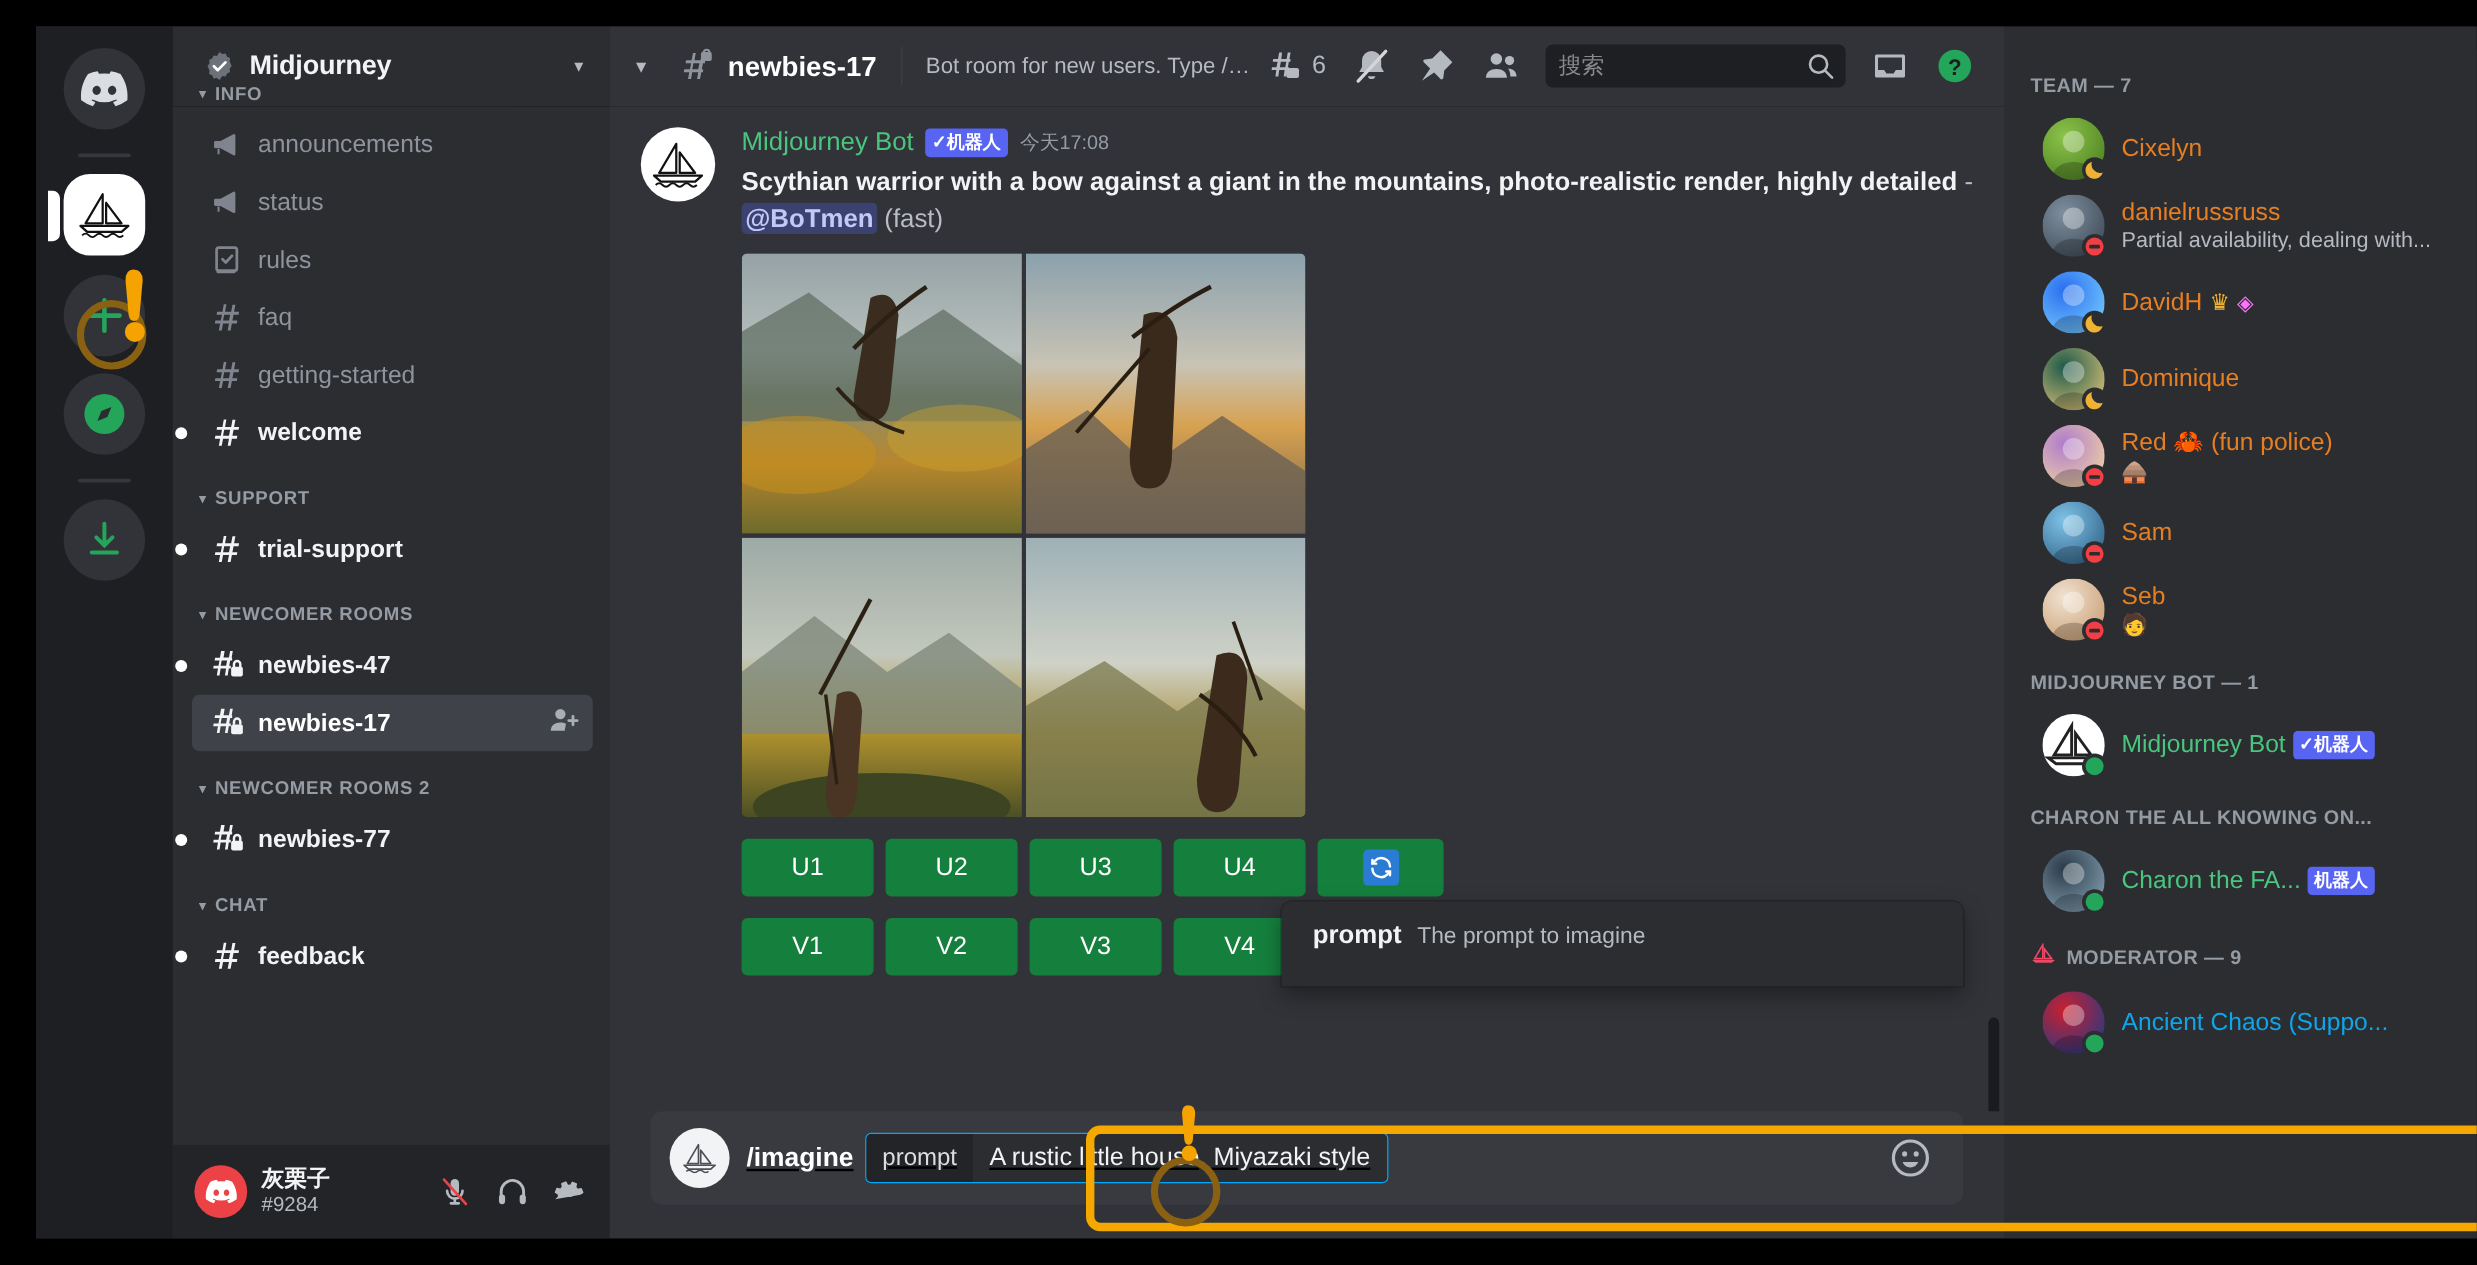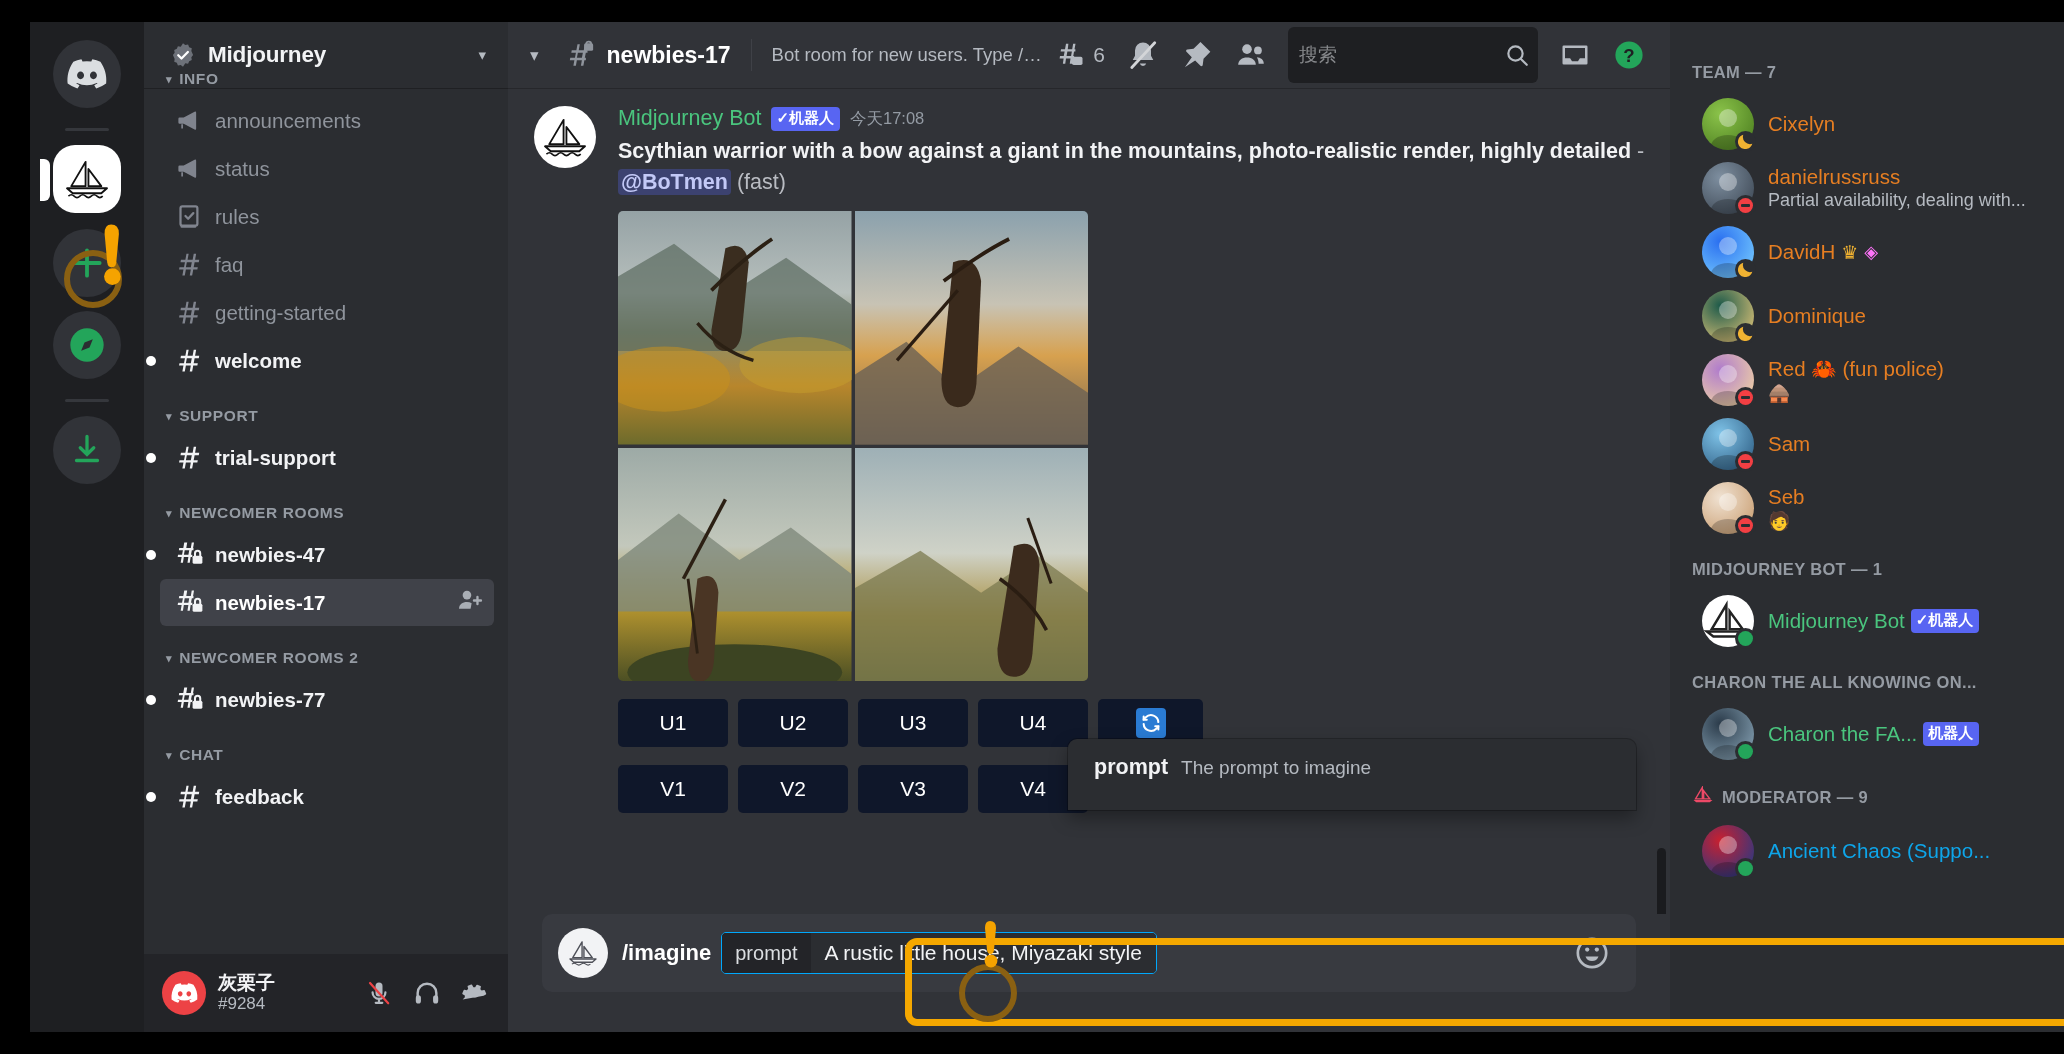--- a/index.html
+++ b/index.html
@@ -56,54 +56,54 @@
 
   
   .main { flex:1; display:flex; flex-direction:column; background:#313338; min-width:0; }
   .top { height:66px; flex:0 0 66px; display:flex; align-items:center; padding:0 14px 0 22px; box-shadow:0 1px 0 rgba(0,0,0,.22); }
   .top .hico { width:32px; height:32px; flex:0 0 32px; margin-right:10px; display:flex; align-items:center; justify-content:center; }
   .top .tname { color:#fff; font-size:23px; font-weight:bold; white-space:nowrap; }
   .vdiv { width:1px; height:32px; background:#3f4147; margin:0 20px; }
   .topic { color:#b5bac1; font-size:18.5px; white-space:nowrap; overflow:hidden; text-overflow:ellipsis; max-width:600px; flex:1; }
   .tbtn { display:flex; align-items:center; gap:8px; color:#b5bac1; padding:0 11px; height:44px; cursor:pointer; border-radius:5px; }
   .tbtn .cnt { font-size:21px; }
-  .searchbox { width:250px; height:56px; background:#1e1f22; border-radius:6px; display:flex; align-items:center;
+  .searchbox { width:250px; height:36px; background:#1e1f22; border-radius:6px; display:flex; align-items:center;
                padding:0 8px 0 11px; margin:0 10px; cursor:text;font-family:Liberation Serif, serif; }
   .searchbox .ph { color:#87898c; font-size:19px; flex:1; }
 
   .msgscroll { flex:1; position:relative; overflow:hidden; }
   .msg { display:flex; padding:18px 22px 0 26px; }
   .mav { width:62px; height:62px; border-radius:50%; background:#fff; flex:0 0 62px; display:flex; align-items:center; justify-content:center; overflow:hidden; cursor:pointer; }
   .mbody { margin-left:22px; flex:1; min-width:0; }
   .mhead { display:flex; align-items:center; gap:10px; }
   .mname { color:#4ac57e; font-size:21.5px; font-weight:500; cursor:pointer; }
   .botbadge { background:#5865f2; color:#fff; font-size:15px; font-weight:bold; border-radius:4px; padding:2px 6px 3px 5px; display:flex; align-items:center; gap:2px; }
   .mtime { color:#949ba4; font-size:16.5px; }
   .mtext { color:#f2f3f5; font-size:21.5px; font-weight:bold; line-height:1.42; margin-top:5px; max-width:1290px; }
   .mention { background:#3c4270; color:#c3c9f7; border-radius:4px; padding:1px 3px; font-weight:bold; }
   .sfx { color:#b9bcc2; font-weight:normal; }
 
   .grid { width:470px; margin:14px 0 0 0; display:grid; grid-template-columns:1fr 1fr; gap:3px; border-radius:5px; overflow:hidden; cursor:pointer; }
   .cell { width:100%; aspect-ratio:1/1; position:relative; overflow:hidden; }
 
   .btnrow { display:flex; gap:10px; margin-top:18px; }
-  .mjbtn { width:110px; height:48px; background:#0f172a; border-radius:5px; color:#fff; font-size:21px;
+  .mjbtn { width:110px; height:48px; background:#15803d; border-radius:5px; color:#fff; font-size:21px;
            display:flex; align-items:center; justify-content:center; cursor:pointer; }
   .mjbtn.icon { width:105px; }
   .reroll { width:30px; height:30px; background:#2a7bd3; border-radius:4px; display:flex; align-items:center; justify-content:center; }
 
   
   .cmdpop { position:absolute; left:560px; right:34px; bottom:104px; background:#2b2d31; border-radius:9px 9px 0 0;
             box-shadow:0 0 0 1px rgba(0,0,0,.25), 0 8px 18px rgba(0,0,0,.35); padding:16px 26px 30px 26px; }
   .cmdpop .row { display:flex; align-items:baseline; gap:13px; }
   .cmdpop .k { color:#f2f3f5; font-size:21.5px; font-weight:bold; }
   .cmdpop .d { color:#b5bac1; font-size:19px; }
 
   
-  .composer-zone { position:relative; padding:0 34px 40px 34px; }
+  .composer-zone { position:relative; padding:0 34px 28px 34px;text-decoration:underline; }
   .composer { background:#383a40; border-radius:10px; min-height:78px; display:flex; align-items:center; padding:0 22px 0 16px; }
   .attach { width:50px; height:50px; border-radius:50%; background:#f2f3f5; display:flex; align-items:center; justify-content:center; flex:0 0 50px; cursor:pointer; }
   .slashpill { display:flex; align-items:center; margin-left:14px; }
   .slashname { color:#fff; font-size:22px; font-weight:bold; }
   .argchip { display:flex; align-items:stretch; margin-left:10px; border:1px solid #00a8fc; border-radius:5px; overflow:hidden; }
   .argk { background:#232428; color:#dbdee1; font-size:20px; padding:8px 13px; display:flex; align-items:center; }
   .argv { background:#2b2d31; color:#f2f3f5; font-size:21px; padding:8px 14px; display:flex; align-items:center; }
   .emoji-btn { margin-left:auto; width:44px; height:44px; display:flex; align-items:center; justify-content:center; cursor:pointer; }
 
   

